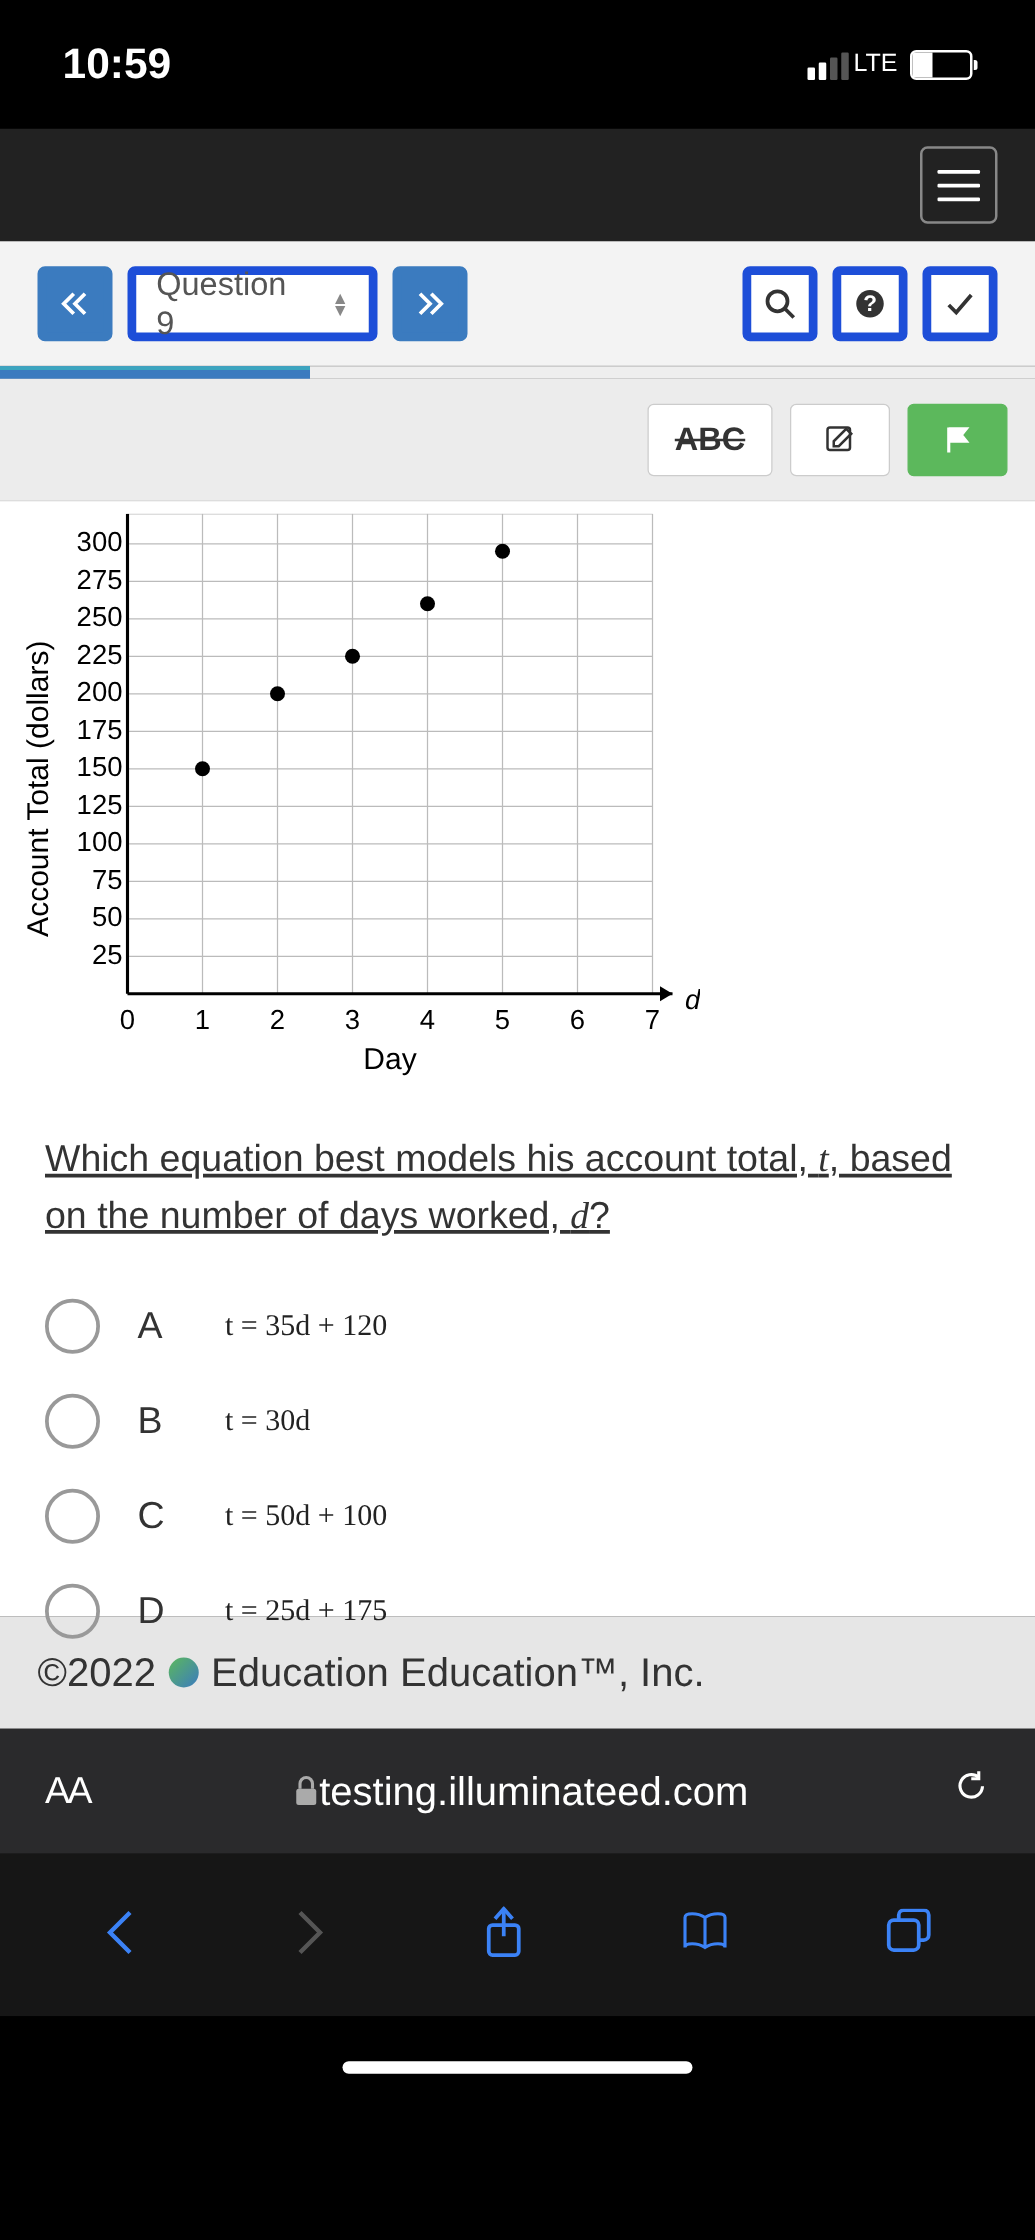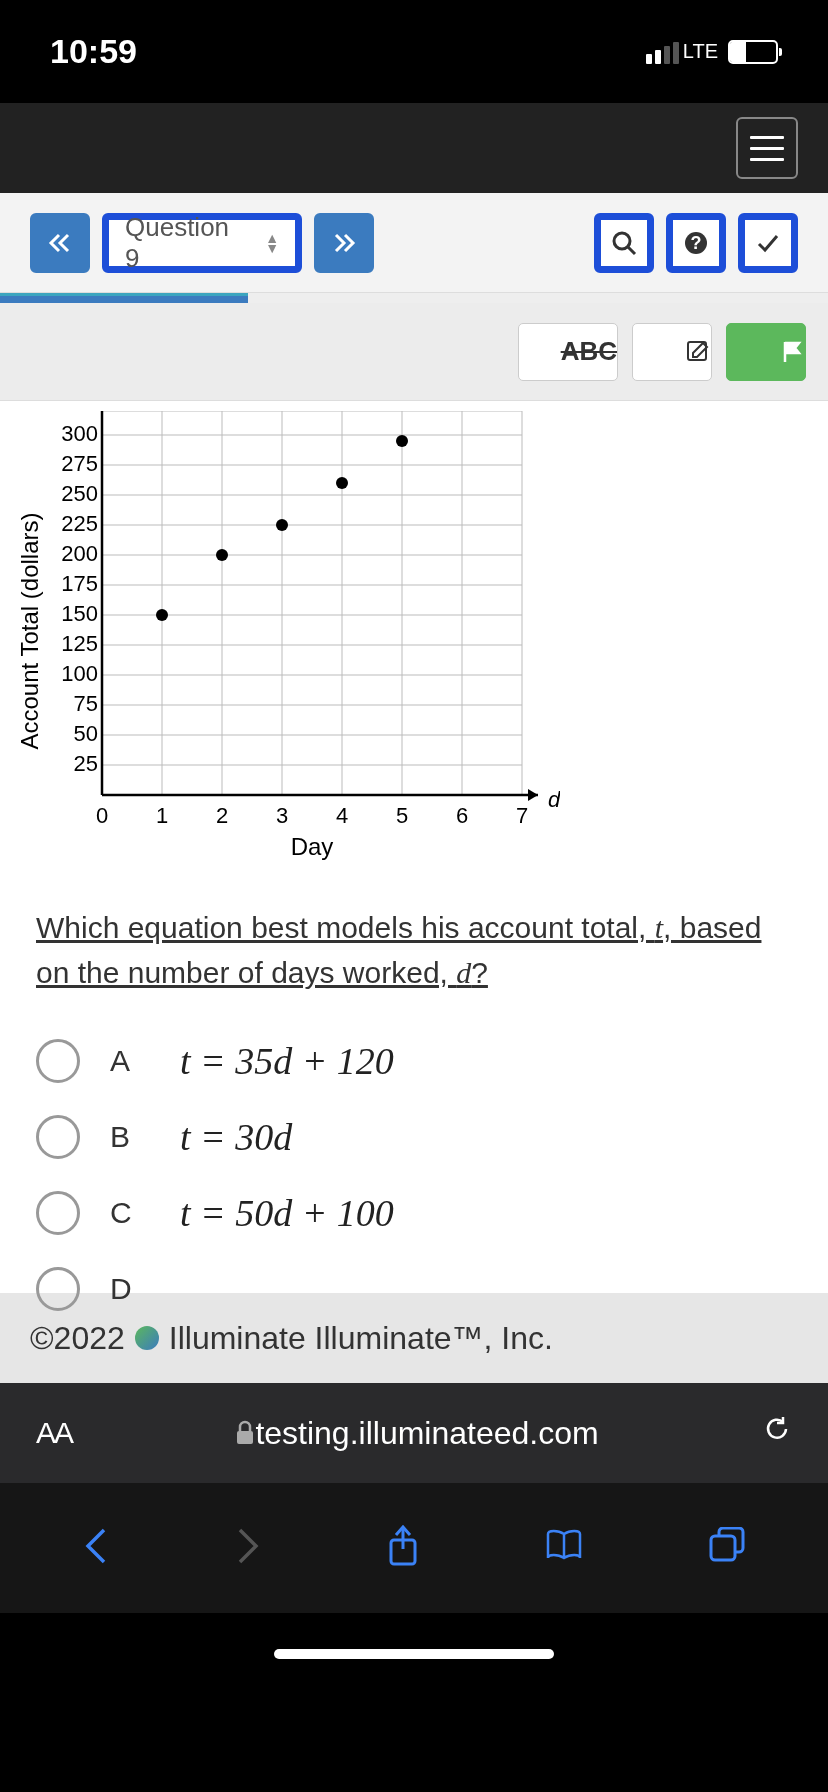--- a/index.html
+++ b/index.html
@@ -26,35 +26,35 @@
     .btn.next { width: 60px; }
     .btn.icon { width: 60px; color: #333; }
     .toolbar-spacer { flex: 1; }
     .updown { display: flex; flex-direction: column; font-size: 14px; line-height: 10px; color: #888; }
     
     .progress-strip { height: 10px; background: #eee; display: flex; }
     .progress-fill { width: 30%; background: #3b7bbf; border-top: 3px solid #3ba5bf; }
     
     .content { background: #fff; height: 990px; }
     .content-toolbar { height: 98px; background: #ececec; display: flex; justify-content: flex-end; align-items: center; gap: 14px; padding: 0 22px; border-bottom: 1px solid #ddd; }
-    .ct-btn { width: 80px; height: 58px; border: 1px solid #ccc; border-radius: 5px; background: #fff; display: flex; align-items: center; justify-content: flex-end; font-size: 26px; font-weight: 600; }
+    .ct-btn { width: 80px; height: 58px; border: 1px solid #ccc; border-radius: 5px; background: #fff; display: flex; align-items: center; justify-content: center; font-size: 26px; font-weight: 600; }
     .ct-btn.abc { width: 100px; text-decoration: line-through; color: #333; }
     .ct-btn.flag { background: #5cb85c; border-color: #5cb85c; color: #fff; }
     
     .chart-wrap { padding: 10px 20px 0 20px; }
     .chart-svg { display: block; }
     
     .question-text { padding: 26px 36px 20px 36px; font-size: 30px; line-height: 1.5; color: #333; text-decoration: underline; }
     .question-text .var { font-style: italic; font-family: 'Times New Roman', serif; }
     
     .options { padding: 8px 36px 20px 36px; }
     .option { display: flex; align-items: center; gap: 30px; padding: 16px 0; }
     .radio { width: 44px; height: 44px; border: 3px solid #999; border-radius: 50%; flex-shrink: 0; }
     .opt-letter { font-size: 30px; width: 40px; color: #333; }
-    .opt-eq { font-size: 38px; font-family: 'Times New Roman', serif; font-style: italic; color: #222; }
+    .opt-eq { font-size: 24px; font-family: 'Times New Roman', serif; color: #222; }
     
     .footer-copy { height: 90px; background: #e6e6e6; display: flex; align-items: center; padding: 0 30px; font-size: 32px; color: #333; gap: 10px; }
     .illum-logo { width: 24px; height: 24px; background: linear-gradient(135deg, #5cb85c, #3b7bbf); border-radius: 50%; }
     
     .browser-bar { height: 100px; background: #2a2a2c; display: flex; align-items: center; padding: 0 36px; color: #fff; font-size: 32px; gap: 24px; }
     .aa { font-size: 30px; font-weight: 400; letter-spacing: -2px; }
     .url-wrap { flex: 1; display: flex; align-items: center; justify-content: center; color: #fff; }
     .reload { font-size: 32px; }
     
     .browser-nav { height: 130px; background: #161616; display: flex; align-items: center; justify-content: space-around; padding: 0 20px; }
@@ -237,28 +237,29 @@
       <span class="opt-eq">t = 30d</span>
     </div>
     <div class="option">
       <div class="radio"></div>
       <span class="opt-letter">C</span>
       <span class="opt-eq">t = 50d + 100</span>
     </div>
     <div class="option">
       <div class="radio"></div>
       <span class="opt-letter">D</span>
+      <span class="opt-eq">t = 25d + 175</span>
     </div>
   </div>
 </div>
 
 <div class="footer-copy">
   <span>©2022</span>
   <div class="illum-logo"></div>
-  <span>Illuminate Illuminate™, Inc.</span>
+  <span>Education Education™, Inc.</span>
 </div>
 
 <div class="browser-bar">
   <span class="aa">AA</span>
   <div class="url-wrap">
     <svg width="20" height="26" viewBox="0 0 20 26">
         <rect x="2" y="11" width="16" height="13" rx="2" fill="#aaa"></rect>
         <path d="M5 11 V7 a5 5 0 0 1 10 0 V11" stroke="#aaa" stroke-width="2.5" fill="none"></path>
       </svg>
     <span>testing.illuminateed.com</span>

